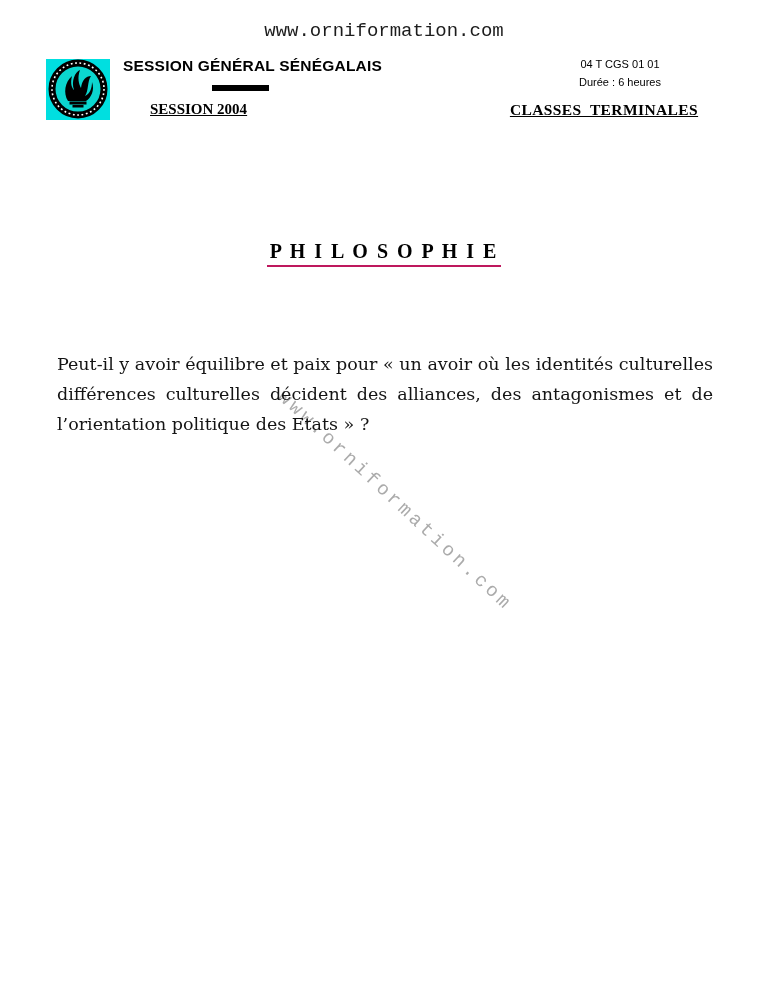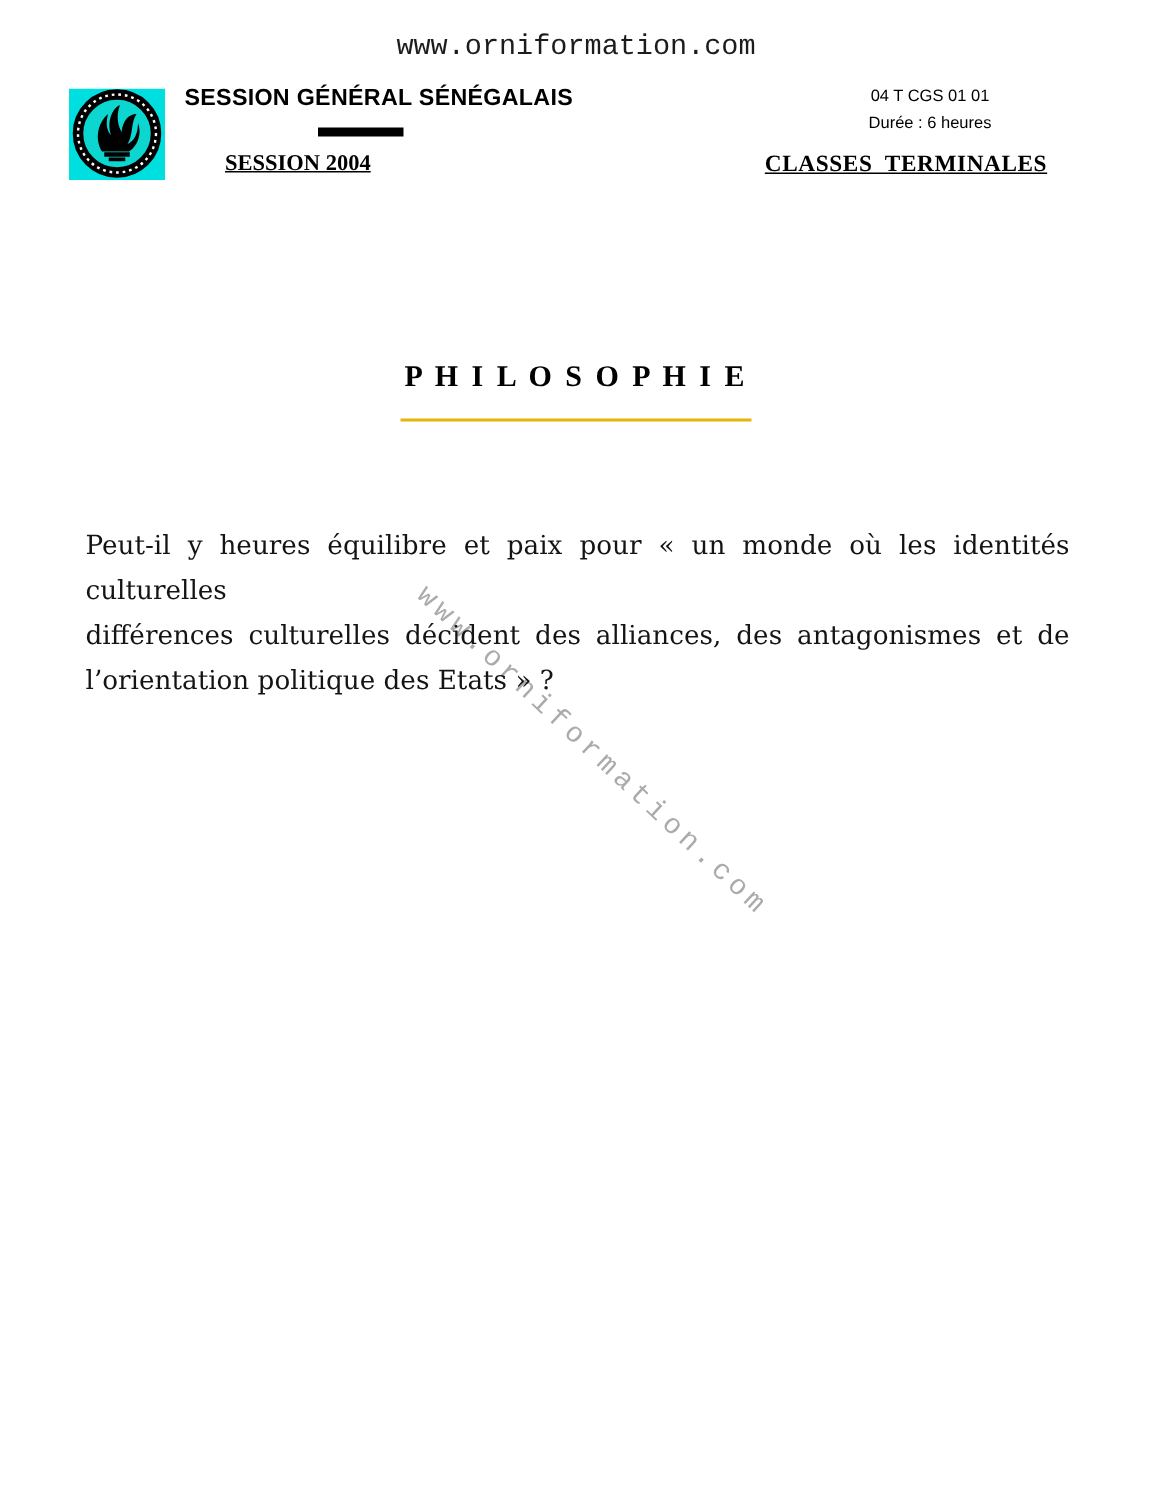--- a/index.html
+++ b/index.html
@@ -95,22 +95,22 @@
     top: 240px; left: 0; right: 0;
     text-align: center;
   }
   .subject-title {
     display: inline-block;
     font-family: "Liberation Serif", "DejaVu Serif", serif;
     font-weight: bold;
     font-size: 20px;
     letter-spacing: 2px;
     color: #000;
-    border-bottom: 2px solid #eab308;
-    padding: 0 3px 16px 3px;
+    border-bottom: 2px solid #be185d;
+    padding: 0 3px 2px 3px;
     white-space: pre;
   }
 
   
   .watermark-diag {
     position: absolute;
     left: 288px; top: 386px;
     transform: rotate(43deg);
     transform-origin: 0 0;
     font-family: "Liberation Mono", "DejaVu Sans Mono", monospace;
@@ -171,18 +171,18 @@
 
   <div class="classes">CLASSES  TERMINALES</div>
 
   <div class="watermark-diag">www.orniformation.com</div>
 
   <div class="subject-title-wrap">
     <span class="subject-title">P H I L O S O P H I E</span>
   </div>
 
   <div class="body-text">
-    <div class="line just">Peut-il y heures équilibre et paix pour « un monde où les identités culturelles</div>
+    <div class="line just">Peut-il y avoir équilibre et paix pour « un avoir où les identités culturelles</div>
     <div class="line just">différences culturelles décident des alliances, des antagonismes et de</div>
     <div class="line">l’orientation politique des Etats » ?</div>
   </div>
 
 </div>
 
 </body></html>

